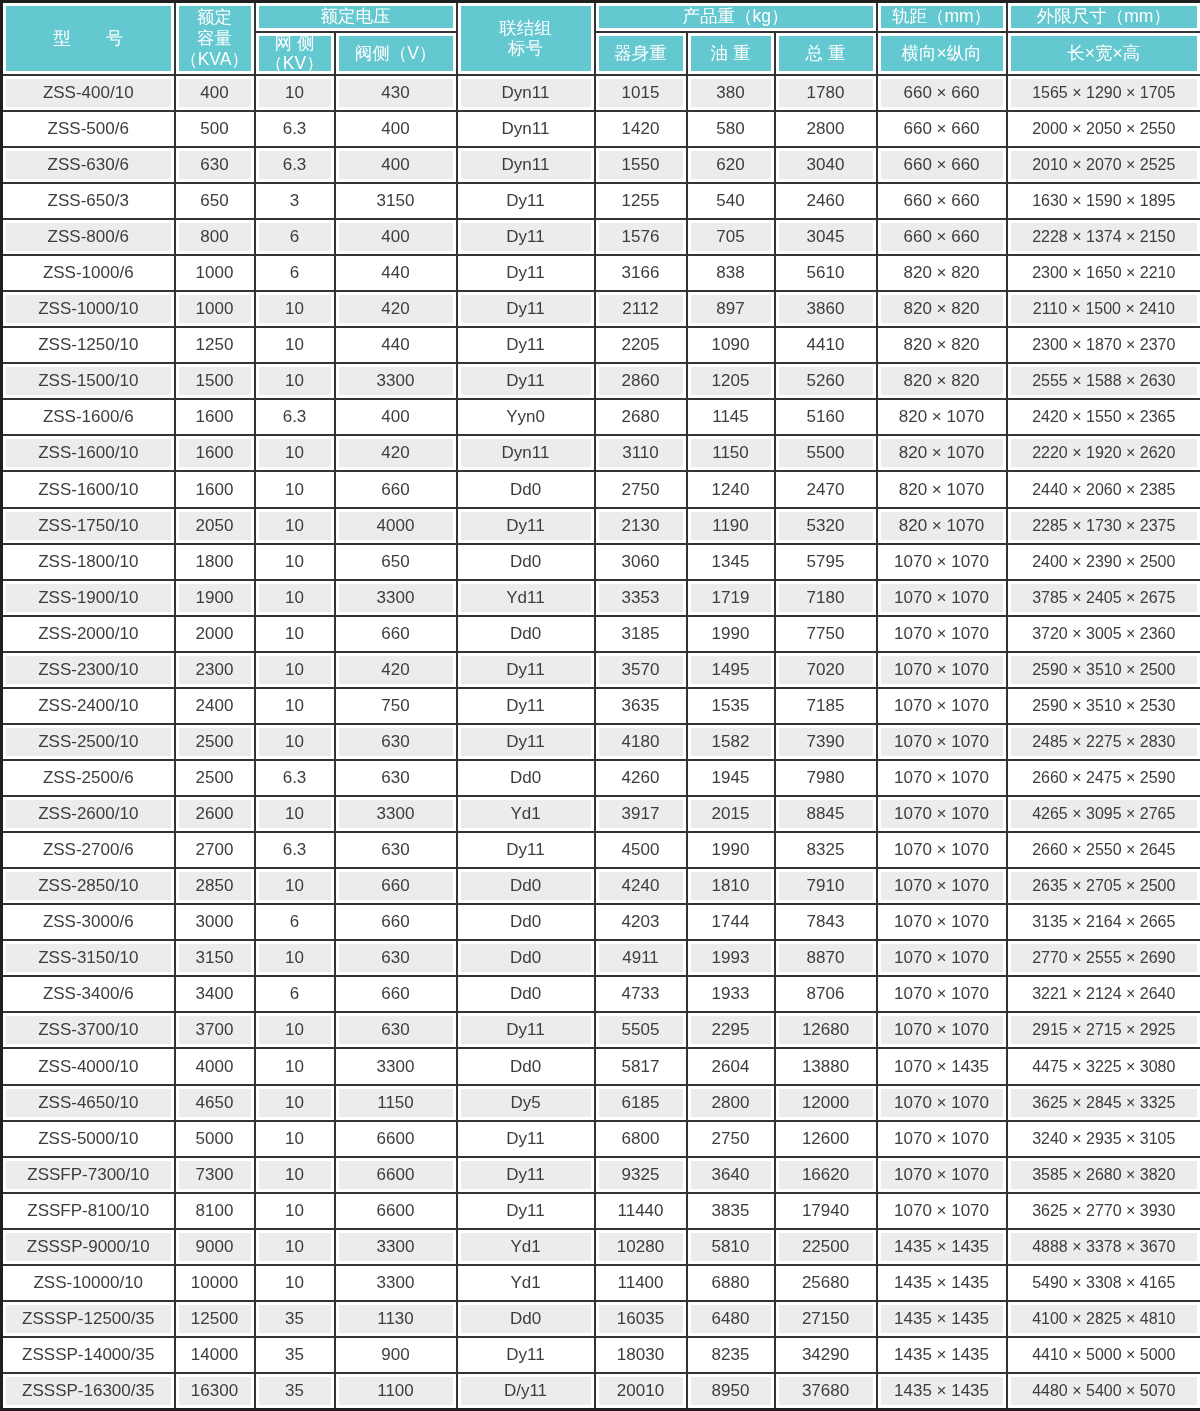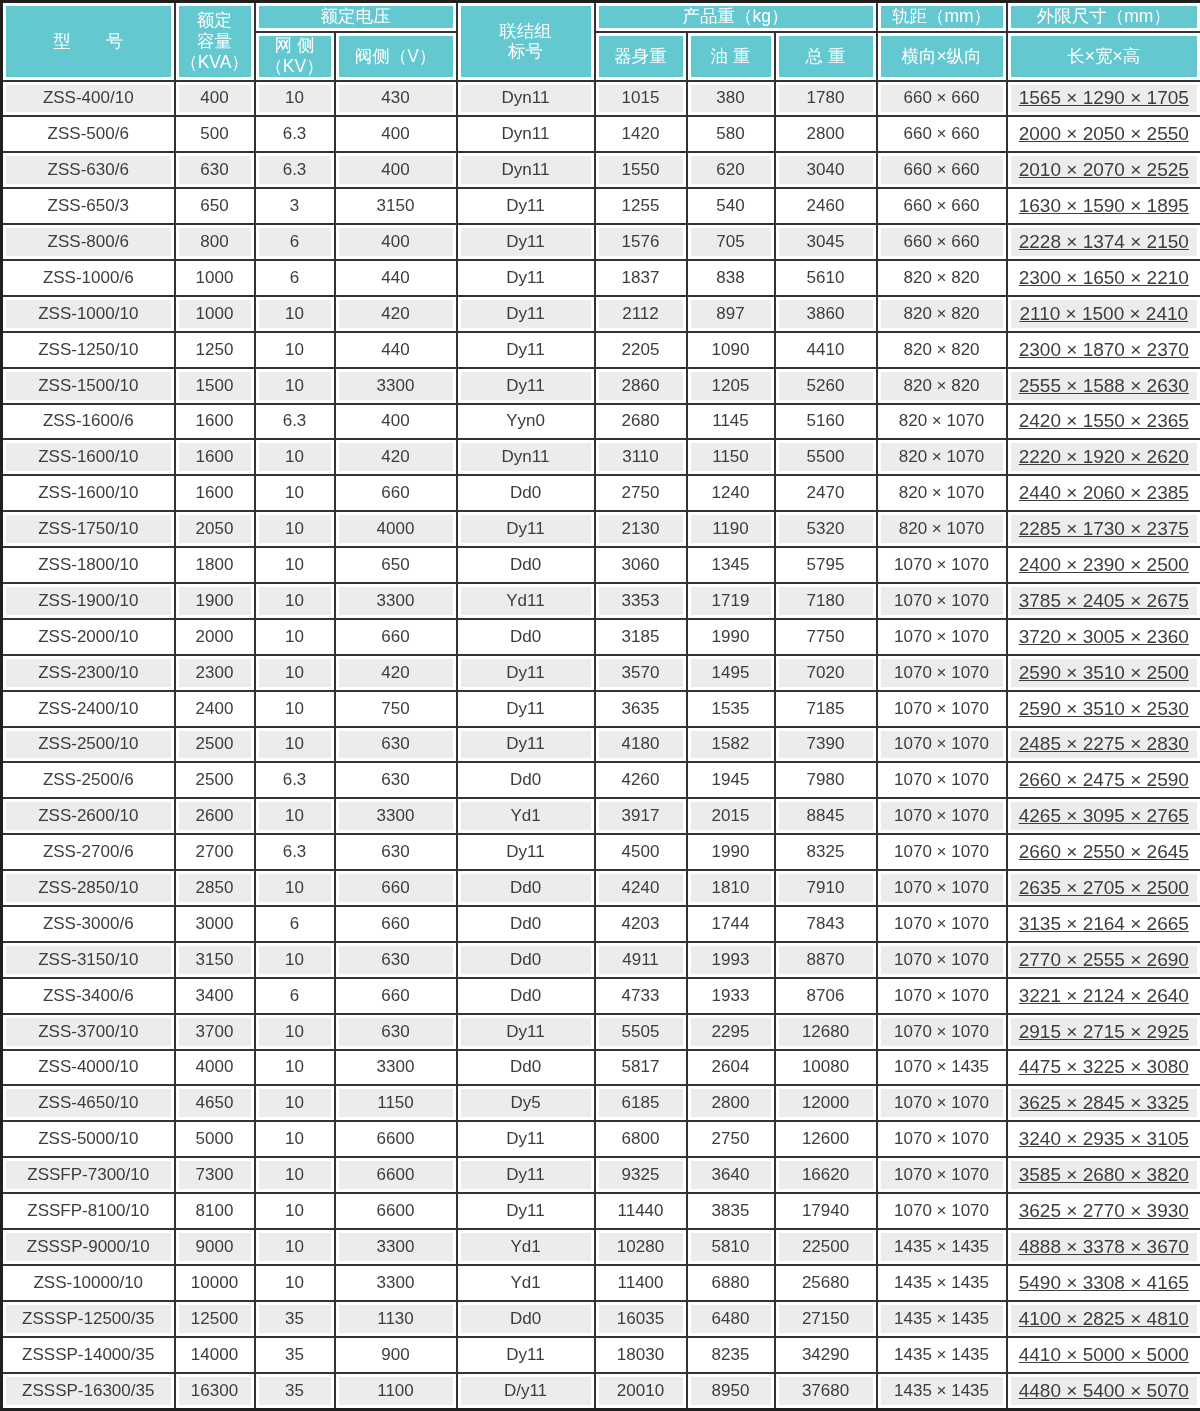--- a/index.html
+++ b/index.html
@@ -32,30 +32,30 @@
   }
   
   thead th {
     background: #63c8d0;
     color: #ffffff;
     font-weight: normal;
     font-size: 17.5px;
     line-height: 1.18;
   }
   thead tr.h-row-1 { height: 30px; }
-  thead tr.h-row-2 { height: 49px; }
+  thead tr.h-row-2 { height: 43px; }
   
   tbody tr { height: 24px; }
   tbody td {
     background: #ffffff;
     color: #3d3d3d;
     font-size: 17px;
   }
   tbody tr.stripe td { background: #ececec; }
-  tbody td.cell-dimensions { font-size: 19px; text-decoration: underline; }
+  tbody td.cell-dimensions { font-size: 16px; }
 </style>
 </head>
 <body>
 
 <div class="spec-table-wrap">
   <table class="spec-table">
     <colgroup>
       <col style="width:173px">
         <col style="width:80px">
         <col style="width:80px">
@@ -159,21 +159,21 @@
           <td class="cell-total-weight">3045</td>
           <td class="cell-gauge">660 × 660</td>
           <td class="cell-dimensions">2228 × 1374 × 2150</td>
         </tr>
         <tr>
           <td class="cell-model">ZSS-1000/6</td>
           <td class="cell-capacity">1000</td>
           <td class="cell-grid-side">6</td>
           <td class="cell-valve-side">440</td>
           <td class="cell-connection">Dy11</td>
-          <td class="cell-body-weight">1837</td>
+          <td class="cell-body-weight">3166</td>
           <td class="cell-oil-weight">838</td>
           <td class="cell-total-weight">5610</td>
           <td class="cell-gauge">820 × 820</td>
           <td class="cell-dimensions">2300 × 1650 × 2210</td>
         </tr>
         <tr class="stripe">
           <td class="cell-model">ZSS-1000/10</td>
           <td class="cell-capacity">1000</td>
           <td class="cell-grid-side">10</td>
           <td class="cell-valve-side">420</td>
@@ -425,21 +425,21 @@
           <td class="cell-dimensions">2915 × 2715 × 2925</td>
         </tr>
         <tr>
           <td class="cell-model">ZSS-4000/10</td>
           <td class="cell-capacity">4000</td>
           <td class="cell-grid-side">10</td>
           <td class="cell-valve-side">3300</td>
           <td class="cell-connection">Dd0</td>
           <td class="cell-body-weight">5817</td>
           <td class="cell-oil-weight">2604</td>
-          <td class="cell-total-weight">10080</td>
+          <td class="cell-total-weight">13880</td>
           <td class="cell-gauge">1070 × 1435</td>
           <td class="cell-dimensions">4475 × 3225 × 3080</td>
         </tr>
         <tr class="stripe">
           <td class="cell-model">ZSS-4650/10</td>
           <td class="cell-capacity">4650</td>
           <td class="cell-grid-side">10</td>
           <td class="cell-valve-side">1150</td>
           <td class="cell-connection">Dy5</td>
           <td class="cell-body-weight">6185</td>

